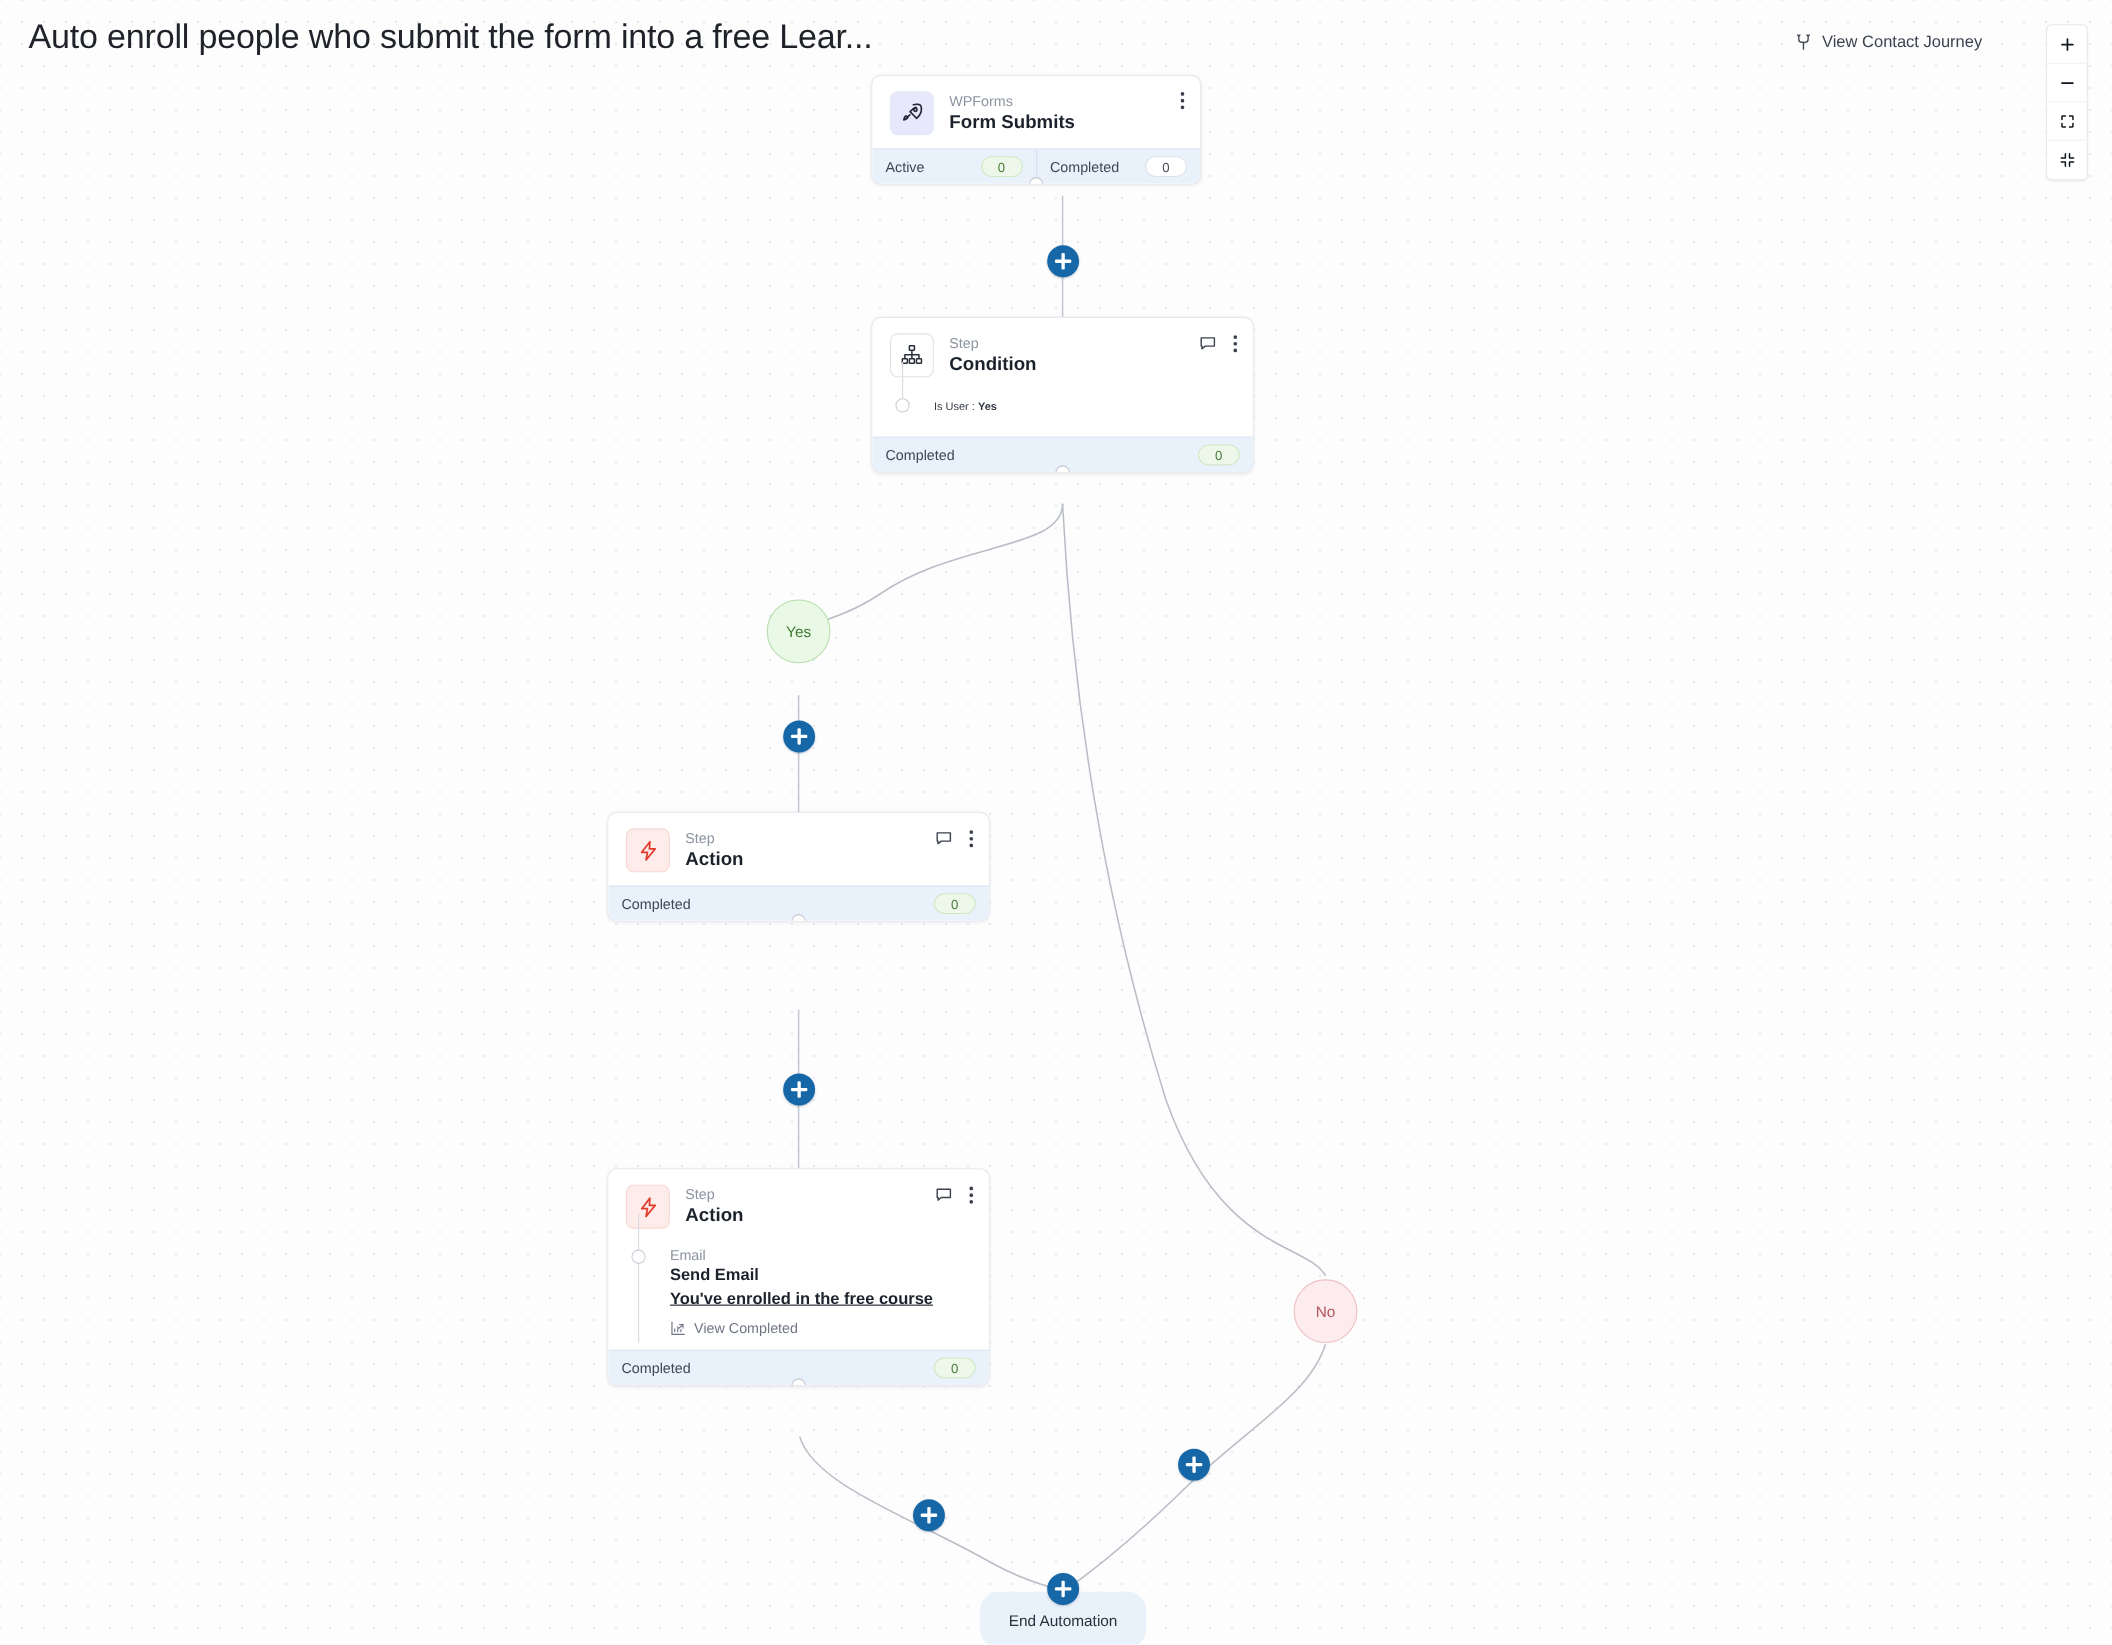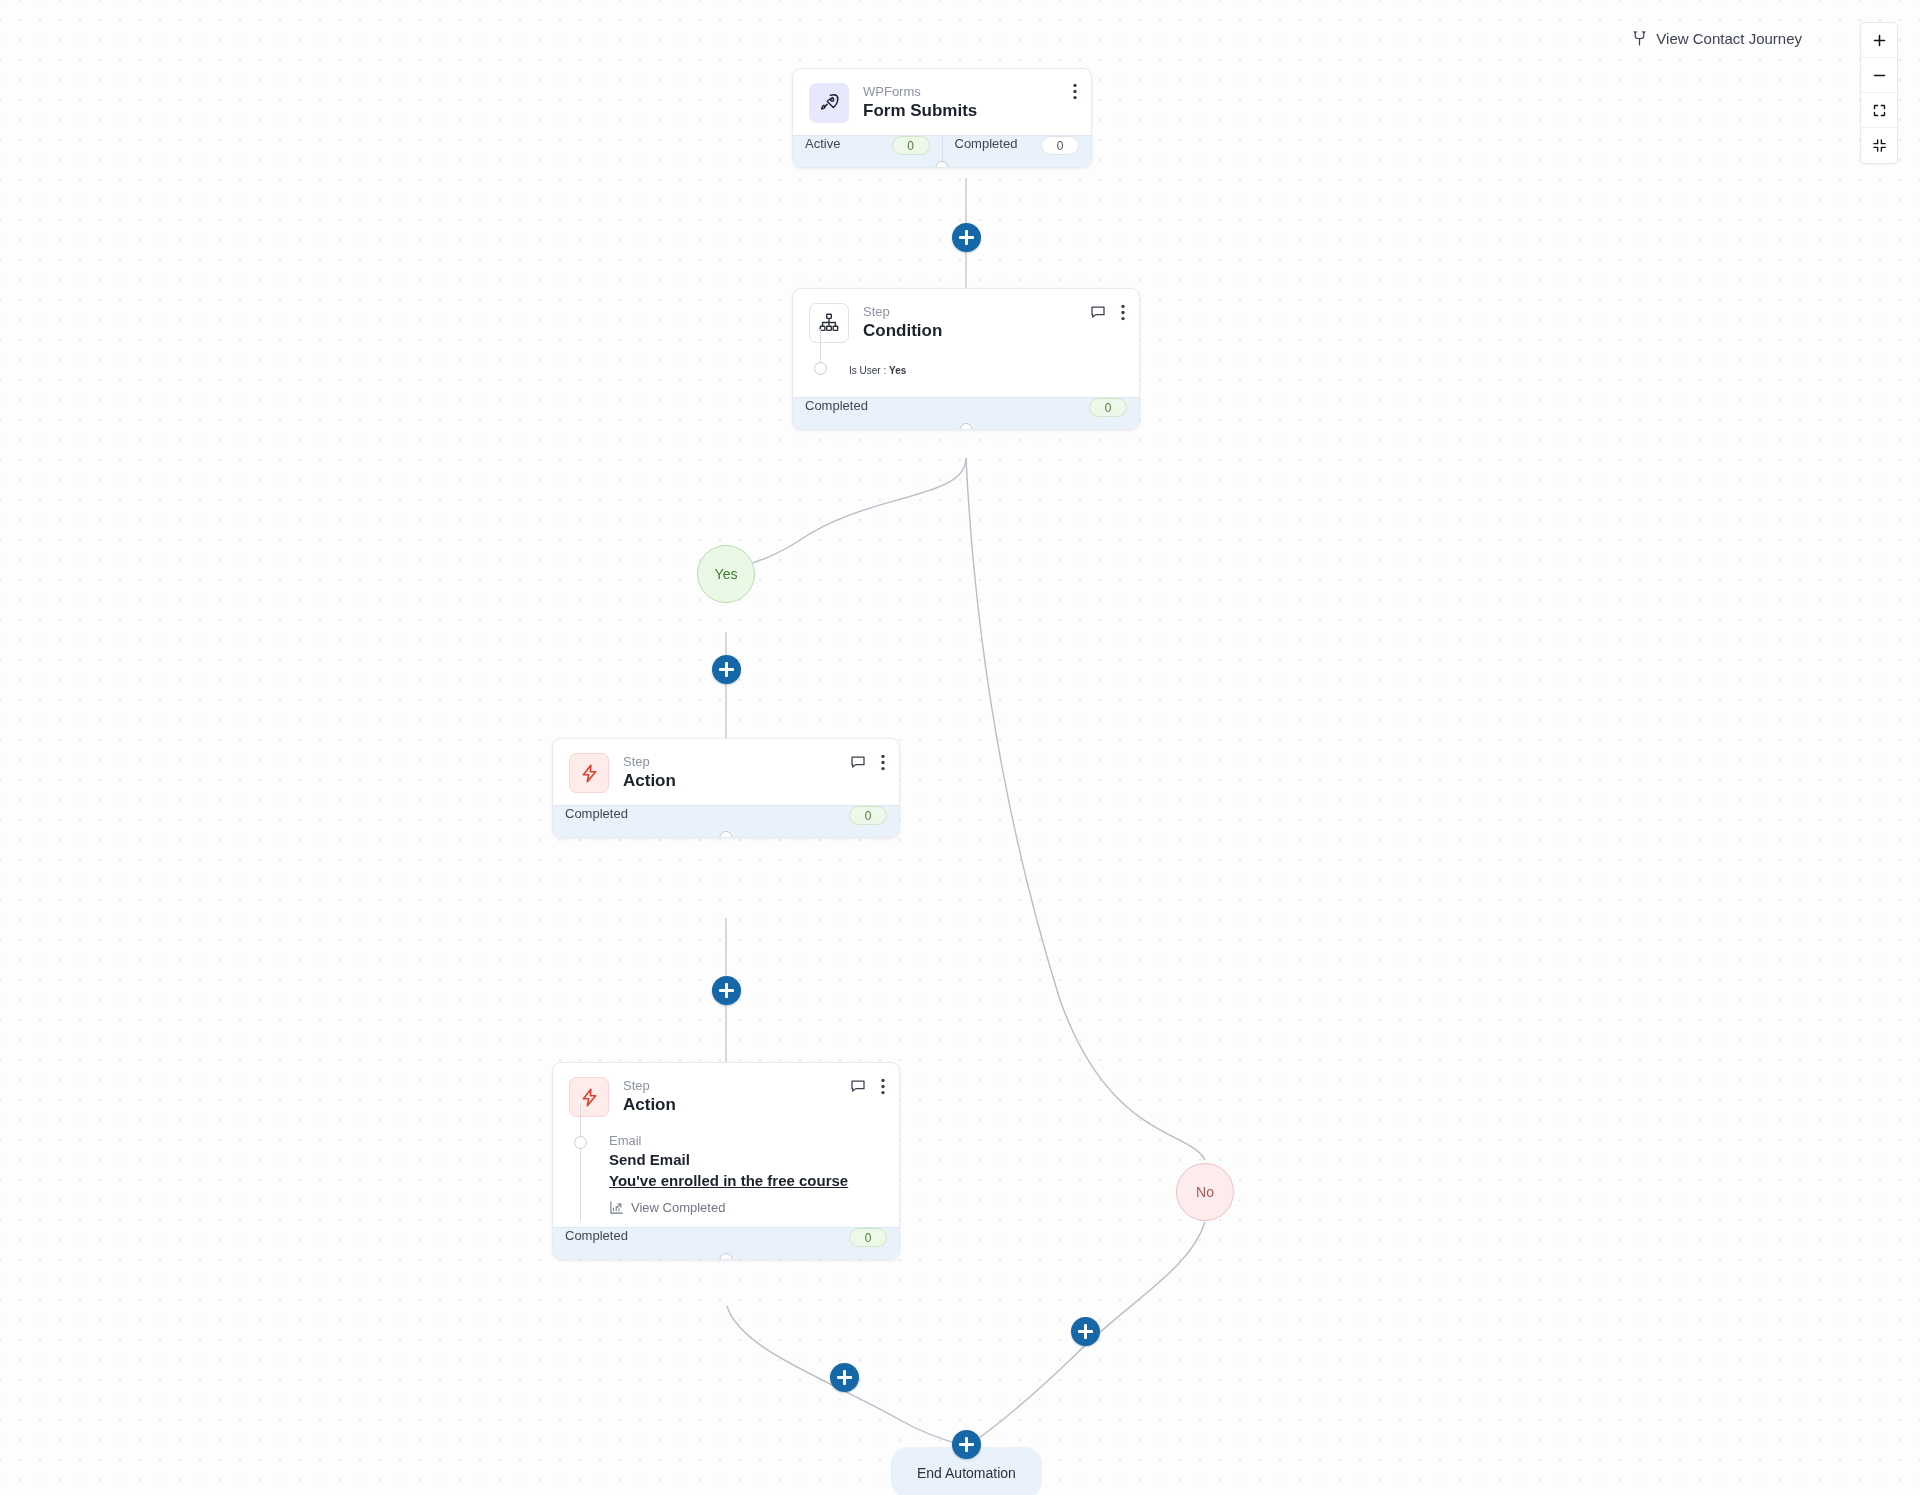--- a/index.html
+++ b/index.html
@@ -203,21 +203,21 @@
   .node-footer {
     display: flex;
     align-items: stretch;
     background: #e9f1fb;
     border-top: 1px solid #dde6f3;
     height: 32px;
   }
   .stat {
     flex: 1;
     display: flex;
-    align-items: flex-start;
+    align-items: center;
     justify-content: space-between;
     padding: 0 12px;
   }
   .stat + .stat { border-left: 1px solid #d5e0f0; }
   .stat-label {
     font-size: 13px;
     color: #3f4654;
   }
   .pill {
     min-width: 38px;
@@ -311,20 +311,21 @@
     color: #2c323c;
     z-index: 3;
     cursor: pointer;
   }
 </style>
 </head>
 <body>
 
 <div id="canvas">
 
+  <div id="page-title">Auto enroll people who submit the form into a free Lear...</div>
 
   <div id="view-journey">
     <span>
       <svg width="17" height="17" viewBox="0 0 24 24" fill="none" stroke="#3c4350" stroke-width="1.7" stroke-linecap="round" stroke-linejoin="round">
         <path d="M6 3v5a4 4 0 0 0 4 4h2"></path>
         <path d="M18 3v5a4 4 0 0 1-4 4h-2"></path>
         <path d="M12 12v9"></path>
         <path d="M4.5 2.5 6 4l1.5-1.5"></path>
         <path d="M16.5 2.5 18 4l1.5-1.5"></path>
       </svg>

